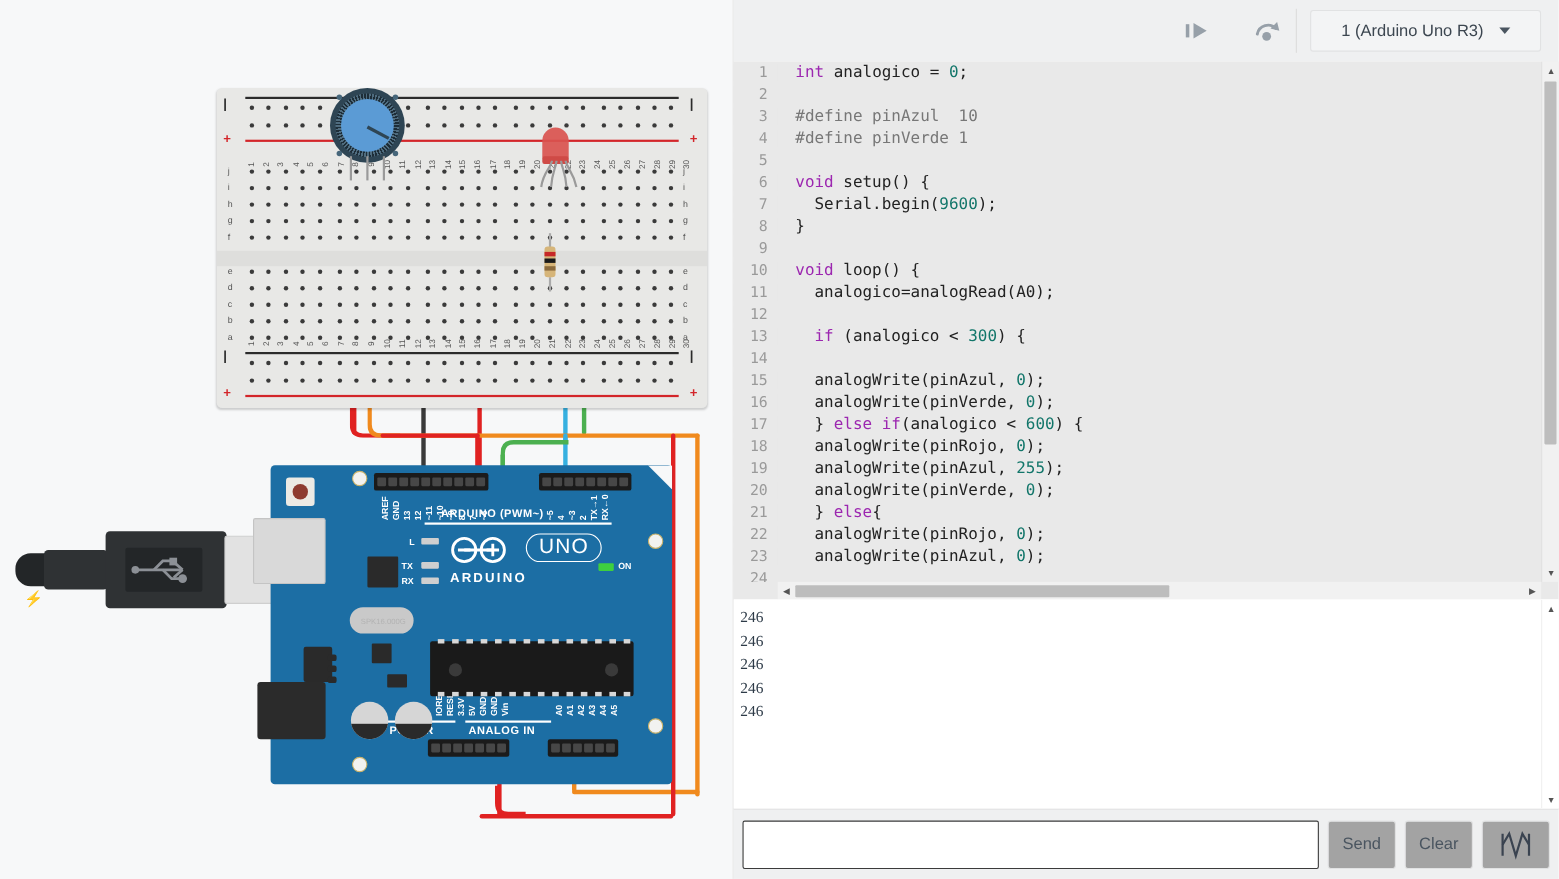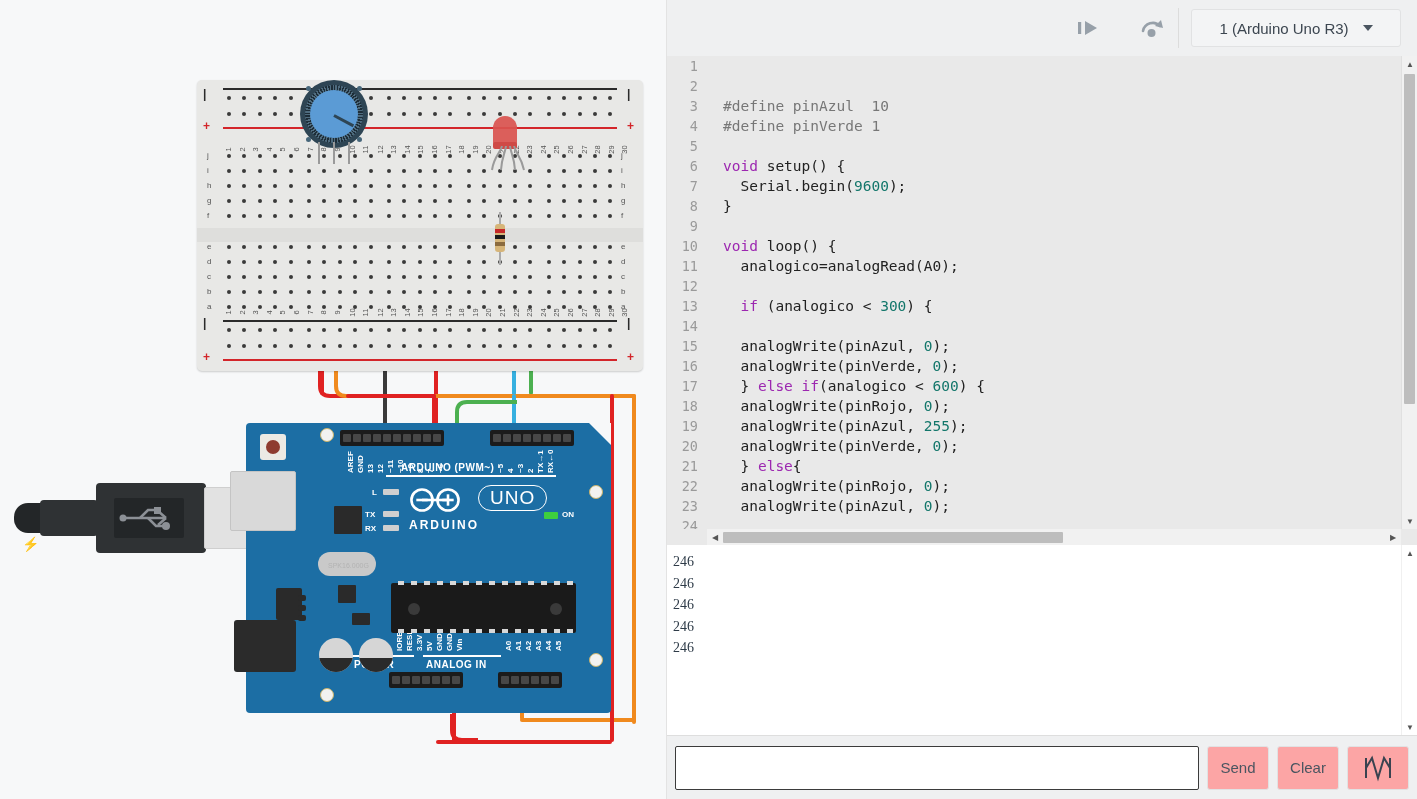--- a/index.html
+++ b/index.html
@@ -164,21 +164,21 @@
   .smline { font-size:14px; color:#2e3b48; height:21.5px; line-height:21.5px;
             font-family:"Liberation Serif", serif; }
   #smbody .vscroll2 { position:absolute; right:0; top:0; bottom:0; width:16px; background:#fff;
                       border-left:1px solid #f0f0f0; }
 
   
   #bottombar { height:64px; background:#eff0f1; border-top:1px solid #dedede;
                display:flex; align-items:center; padding:0 8px; gap:8px; flex:0 0 auto; }
   #sendinput { flex:1; height:44px; background:#fff; border:1px solid #3b3b3b;
                border-radius:2px; font-size:14px; padding:0 8px; outline:none; }
-  .botbtn { height:44px; min-width:62px; background:#fca5a5; border:1px solid #e1e2e3;
+  .botbtn { height:44px; min-width:62px; background:#a3a3a3; border:1px solid #e1e2e3;
             border-radius:3px; color:#4a5560; font-size:15px; cursor:pointer;
             font-family:"Liberation Sans", sans-serif; }
   #graphbtn { width:58px; display:flex; align-items:center; justify-content:center; }
 </style>
 </head>
 <body>
 
 <div id="app">
 
   <div id="canvas">
@@ -931,20 +931,21 @@
       <div id="boardsel">
         <span class="lbl">1 (Arduino Uno R3)</span>
         <span class="caret"></span>
       </div>
     </div>
 
     <div id="editor">
       <div id="code-scroll">
           <div class="code-row">
             <div class="gutter">1</div>
+            <div class="codeline"><span class="kw">int</span> analogico = <span class="num">0</span>;</div>
           </div>
           <div class="code-row">
             <div class="gutter">2</div>
           </div>
           <div class="code-row">
             <div class="gutter">3</div>
             <div class="codeline"><span class="pre">#define pinAzul  10</span></div>
           </div>
           <div class="code-row">
             <div class="gutter">4</div>

